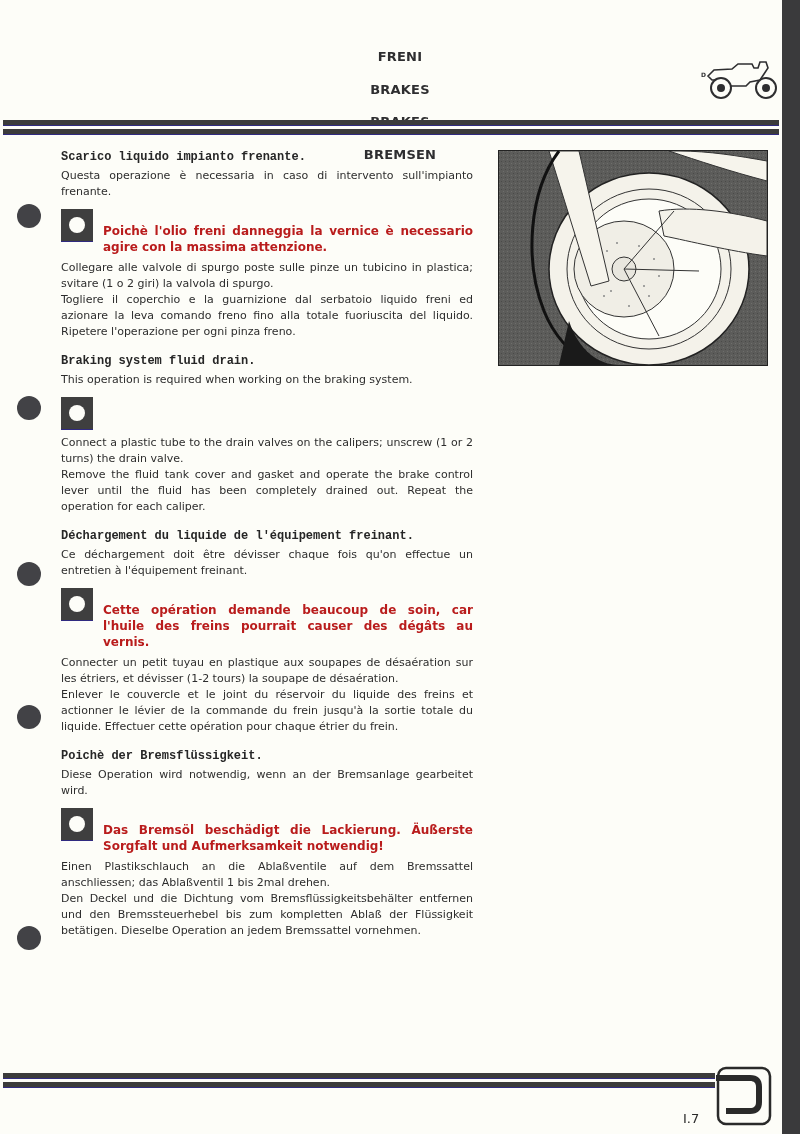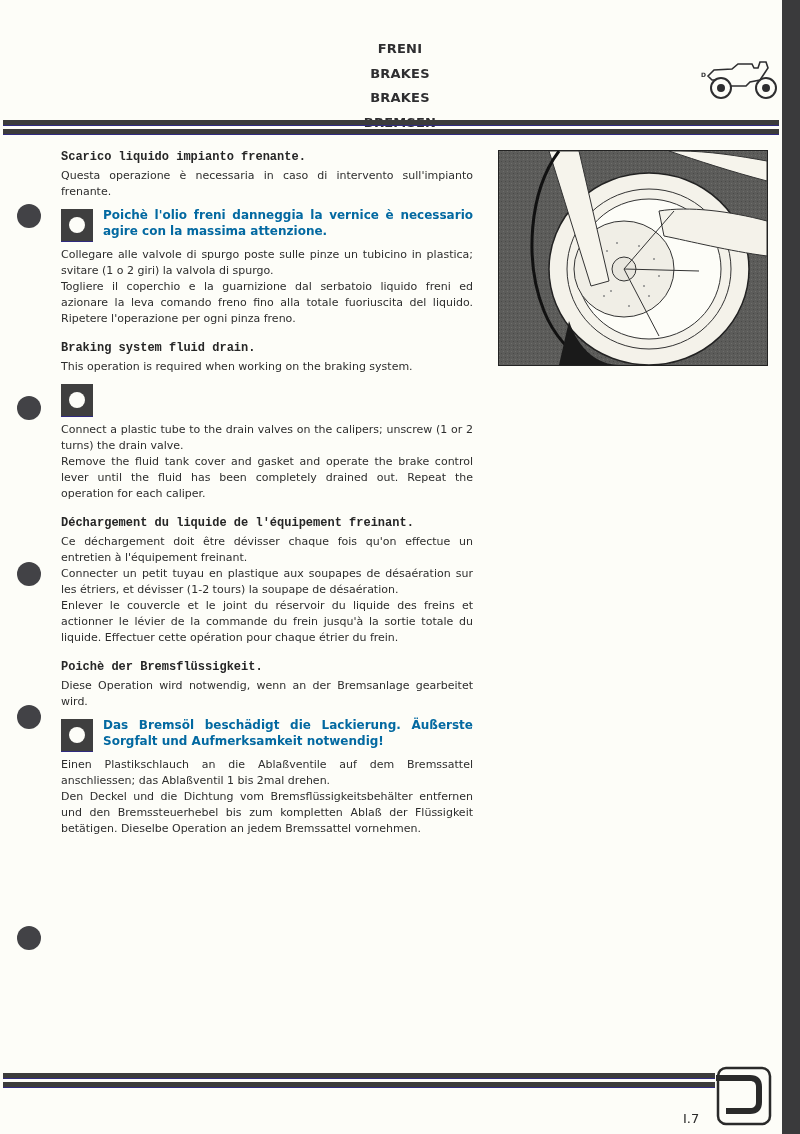--- a/index.html
+++ b/index.html
@@ -8,37 +8,37 @@
       background: #fdfdf8;
       font-family: "DejaVu Sans", sans-serif;
       color: #2a2a2a;
     }
     .edge-strip { position: absolute; top: 0; right: 0; width: 18px; height: 1134px; background: #3a3a3c; }
     .header-titles {
       position: absolute; top: 33px; left: 300px; width: 200px;
       text-align: center; font-weight: bold; font-size: 13px; line-height: 16.5px;
       color: #2e2e30; letter-spacing: 0.2px;
     }
-    .header-titles div { margin: 8px; }
+    .header-titles div { margin: 16px; }
     .bike-icon { position: absolute; left: 700px; top: 58px; width: 80px; height: 45px; }
     .rule { position: absolute; left: 3px; width: 776px; height: 5px; background: #3b3b3b; border-bottom: 1px solid #302a80; }
     .hole { position: absolute; left: 17px; width: 24px; height: 24px; border-radius: 50%; background: #424246; }
     .content { position: absolute; left: 61px; top: 150px; width: 412px; }
     .section-title { font-weight: bold; font-size: 12px; margin: 0 0 4px 0; color: #262626; font-family: Liberation Mono, monospace; }
     .para { font-size: 11px; line-height: 16px; text-align: justify; color: #2d2d2d; margin: 0; }
     .warn { display: flex; align-items: flex-start; margin: 7px 0 5px 0; }
     .warn-icon {
       flex: 0 0 32px; width: 32px; height: 32px; background: #3f3f3f; position: relative;
       margin-right: 10px; margin-top: 2px; border-bottom: 1px solid #302a80;
     }
     .warn-icon::after {
       content: ""; position: absolute; left: 8px; top: 8px; width: 16px; height: 16px;
       border-radius: 50%; background: #fdfdf8;
     }
-    .warn-text { font-weight: bold; font-size: 12px; line-height: 16px; text-align: justify; color: #0369a1; }
+    .warn-text { font-weight: bold; font-size: 12px; line-height: 16px; text-align: justify; color: #b91c1c; margin-top: 16px; }
     .section { margin-bottom: 14px; }
     .figure {
       position: absolute; left: 498px; top: 150px; width: 268px; height: 214px;
       background: #5a5a58; border: 1px solid #222; overflow: hidden;
     }
     .page-num { position: absolute; left: 683px; top: 1111px; font-weight: normal; font-size: 13px; color: #2a2a2a; }
     .logo { position: absolute; left: 716px; top: 1066px; width: 56px; height: 60px; }
   </style>
 </head>
 <body>
@@ -89,20 +89,24 @@
     <div class="warn">
       <div class="warn-icon"></div>
     </div>
     <p class="para">Connect a plastic tube to the drain valves on the calipers; unscrew (1 or 2 turns) the drain valve.</p>
     <p class="para">Remove the fluid tank cover and gasket and operate the brake control lever until the fluid has been completely drained out. Repeat the operation for each caliper.</p>
   </div>
 
   <div class="section">
     <p class="section-title">Déchargement du liquide de l'équipement freinant.</p>
     <p class="para">Ce déchargement doit être dévisser chaque fois qu'on effectue un entretien à l'équipement freinant.</p>
+    <div class="warn">
+      <div class="warn-icon"></div>
+      <div class="warn-text">Cette opération demande beaucoup de soin, car l'huile des freins pourrait causer des dégâts au vernis.</div>
+    </div>
     <p class="para">Connecter un petit tuyau en plastique aux soupapes de désaération sur les étriers, et dévisser (1-2 tours) la soupape de désaération.</p>
     <p class="para">Enlever le couvercle et le joint du réservoir du liquide des freins et actionner le lévier de la commande du frein jusqu'à la sortie totale du liquide. Effectuer cette opération pour chaque étrier du frein.</p>
   </div>
 
   <div class="section">
     <p class="section-title">Poichè der Bremsflüssigkeit.</p>
     <p class="para">Diese Operation wird notwendig, wenn an der Bremsanlage gearbeitet wird.</p>
     <div class="warn">
       <div class="warn-icon"></div>
       <div class="warn-text">Das Bremsöl beschädigt die Lackierung. Äußerste Sorgfalt und Aufmerksamkeit notwendig!</div>

